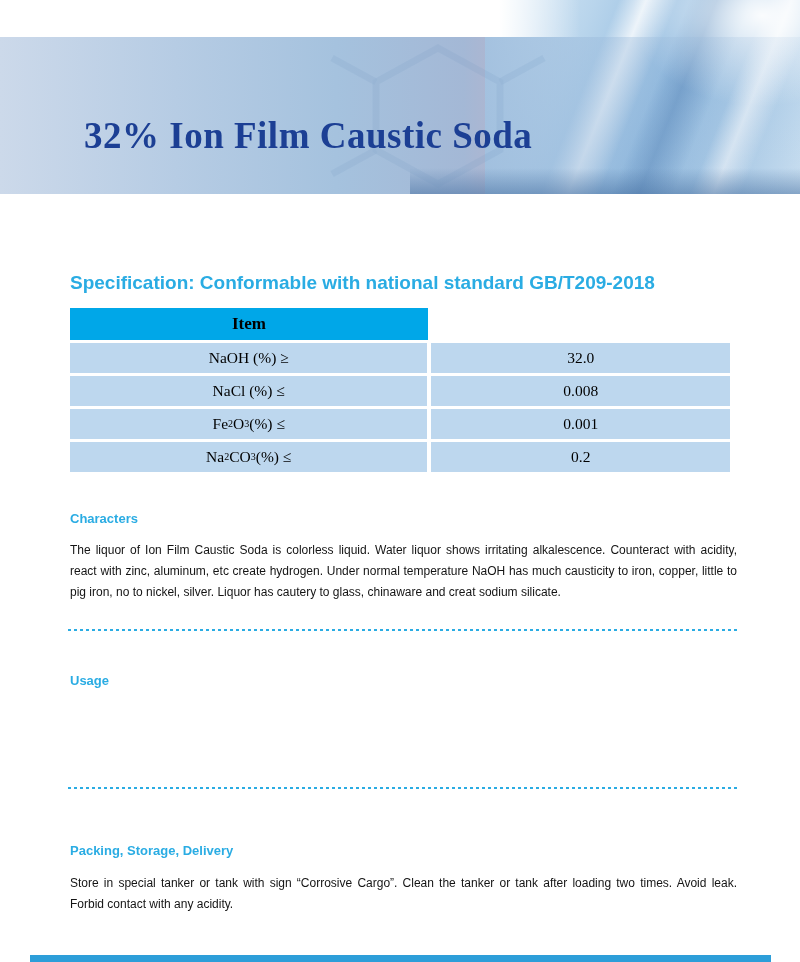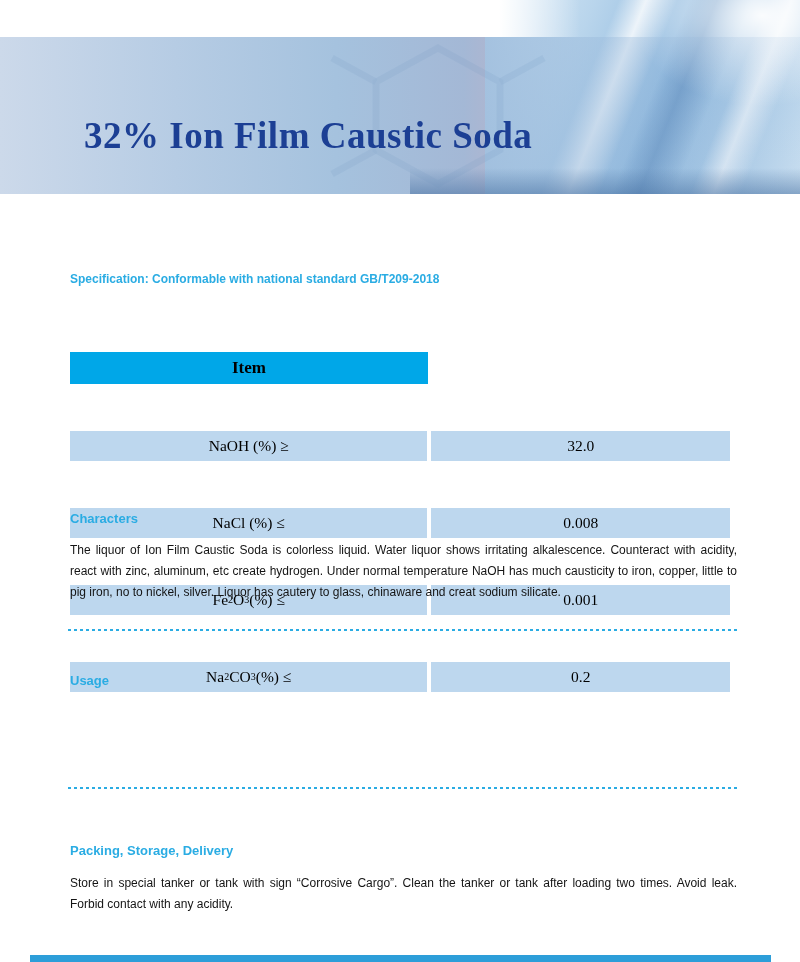--- a/index.html
+++ b/index.html
@@ -35,30 +35,30 @@
   }
   .hex-watermark { position:absolute; left:288px; top:40px; opacity:.30; }
   .page-title {
     position:absolute; left:84px; top:114px;
     font-family:"Liberation Serif", serif; font-weight:bold;
     font-size:37px; letter-spacing:.5px; color:#1c3f94; white-space:nowrap;
   }
 
   
   .cyan-h { position:absolute; left:70px; font-weight:bold; color:#2aace3; font-size:13px; }
-  .spec-heading { top:272px; font-size:12px; }
+  .spec-heading { top:272px; font-size:19px; }
   .h-characters { top:511px; }
   .h-usage      { top:673px; }
   .h-packing    { top:843px; }
 
   
   .spec-table { position:absolute; left:70px; top:308px; width:660px;
     display:flex; flex-direction:column; gap:3px;
     font-family:"Liberation Serif", serif; }
-  .trow { display:flex; gap:4px;margin-top:44px; }
+  .trow { display:flex; gap:4px; }
   .tcell { display:flex; align-items:center; justify-content:center; }
   .c1 { width:358px; } .c2 { width:299px; }
   .thead .tcell { background:#00a7e8; height:32px; font-weight:bold; font-size:17px; color:#000; }
   .tbody-row .tcell { background:#bdd7ee; height:30px; font-size:15.5px; color:#000; }
   .tcell sub { font-size:10px; line-height:0; }
 
   
   .para { position:absolute; left:70px; width:667px; text-align:justify;
           font-size:12px; line-height:21px; color:#141414; }
   .p1 { top:540px; } .p2 { top:704px; } .p3 { top:873px; }

